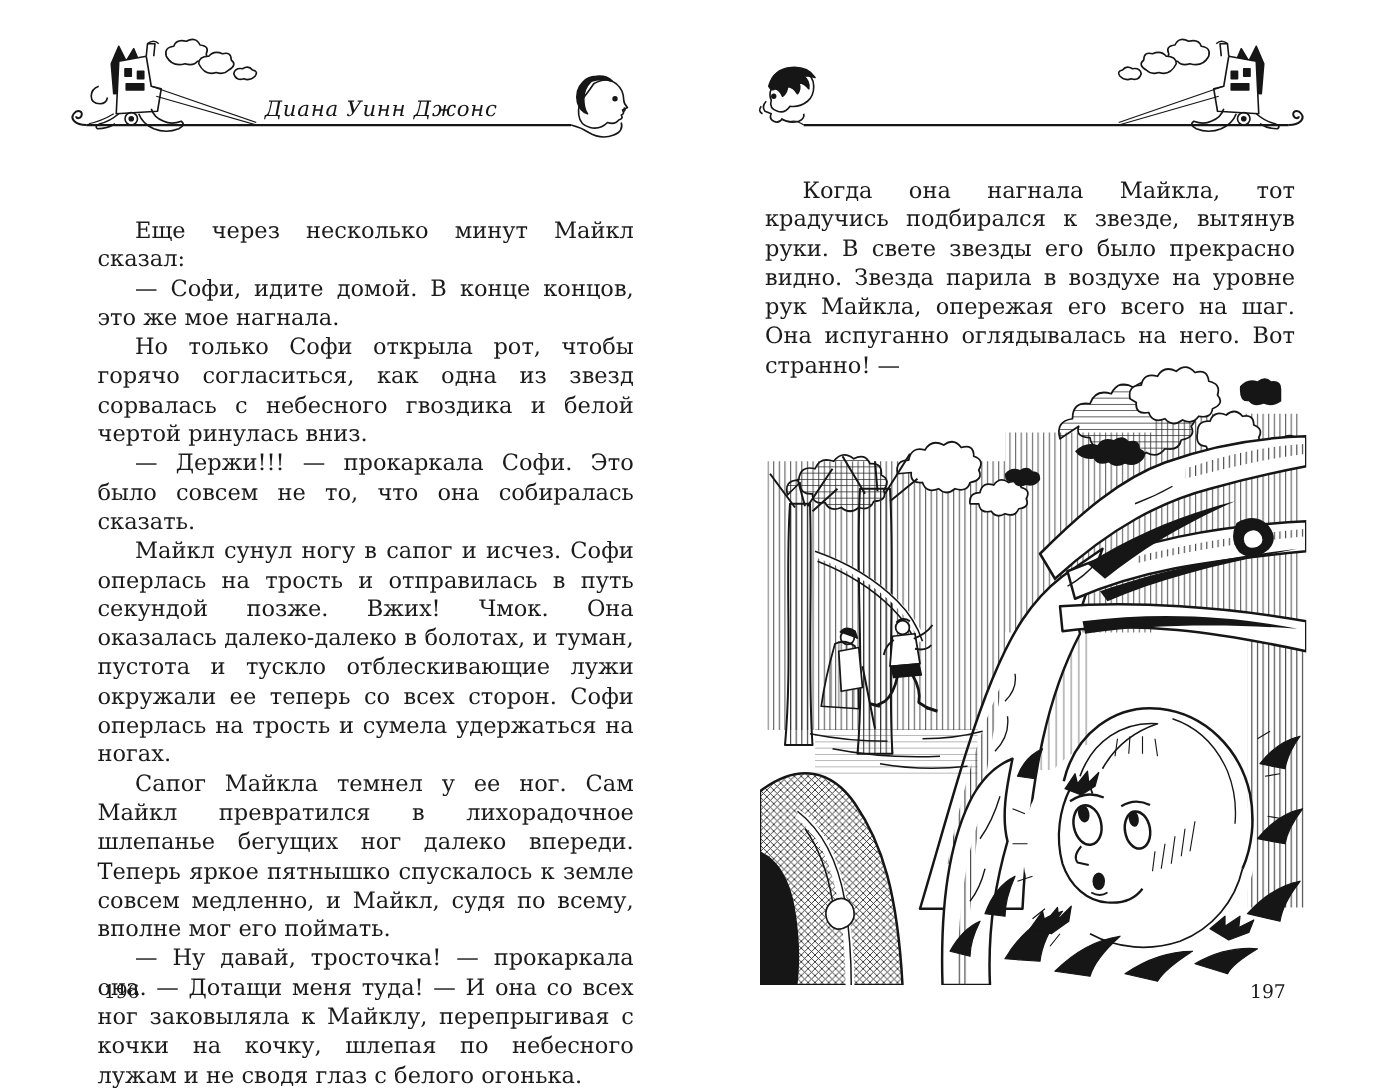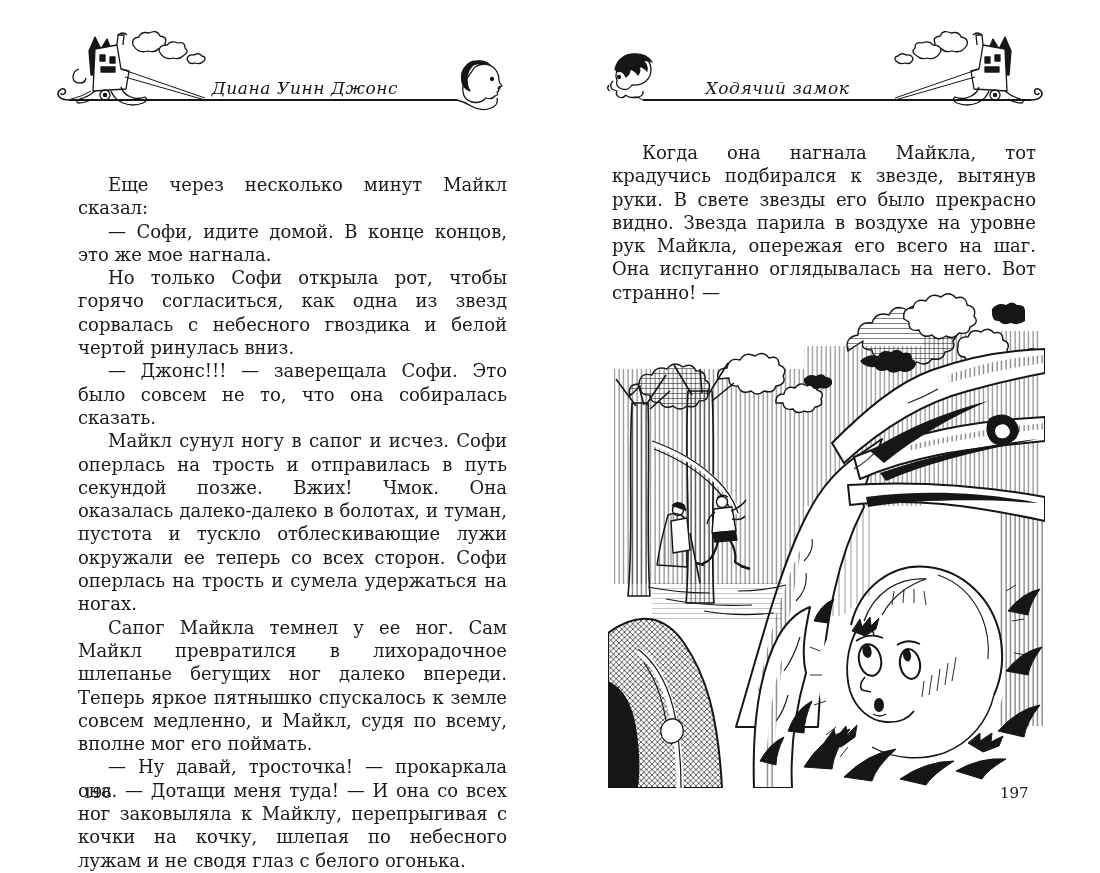--- a/index.html
+++ b/index.html
@@ -66,21 +66,21 @@
       <path d="M444,57 q2,2 0,3"></path>
     </g>
   </svg>
 
   <div class="running-head" style="left:200px;width:210px;">Диана Уинн Джонс</div>
 
   <div class="text-block" style="left:78px;width:429px;margin-top:48px;">
       <p>Еще через несколько минут Майкл сказал:</p>
       <p>— Софи, идите домой. В конце концов, это же мое нагнала.</p>
       <p>Но только Софи открыла рот, чтобы горячо согласиться, как одна из звезд сорвалась с небесного гвоздика и белой чертой ринулась вниз.</p>
-      <p>— Джонс!!! — заверещала Софи. Это было совсем не то, что она собиралась сказать.</p>
+      <p>— Держи!!! — прокаркала Софи. Это было совсем не то, что она собиралась сказать.</p>
       <p>Майкл сунул ногу в сапог и исчез. Софи оперлась на трость и отправилась в путь секундой позже. Вжих! Чмок. Она оказалась далеко-далеко в болотах, и туман, пустота и тускло отблескивающие лужи окружали ее теперь со всех сторон. Софи оперлась на трость и сумела удержаться на ногах.</p>
       <p>Сапог Майкла темнел у ее ног. Сам Майкл превратился в лихорадочное шлепанье бегущих ног далеко впереди. Теперь яркое пятнышко спускалось к земле совсем медленно, и Майкл, судя по всему, вполне мог его поймать.</p>
       <p>— Ну давай, тросточка! — прокаркала она. — Дотащи меня туда! — И она со всех ног заковыляла к Майклу, перепрыгивая с кочки на кочку, шлепая по небесного лужам и не сводя глаз с белого огонька.</p>
     </div>
 
   <div class="page-number" style="left:83px;">196</div>
 </section>
 
 <section class="page right">
 
@@ -113,21 +113,20 @@
       <circle cx="50" cy="66" r="5"></circle>
       <circle cx="50" cy="66" r="1.6" fill="#161616"></circle>
       <path d="M78,16 q-2,-7 6,-8 q2,-6 10,-4 q8,-4 11,3 q8,1 5,7 q2,6 -7,6 q-3,4 -10,2 q-10,3 -15,-6 Z" fill="#fff"></path>
       <path d="M104,22 q0,-6 8,-6 q4,-5 11,-2 q7,-2 7,5 q5,4 -2,8 q-4,4 -10,2 q-9,3 -14,-7 Z" fill="#fff"></path>
       <path d="M132,30 q1,-5 7,-4 q5,-3 8,1 q5,1 2,5 q-4,4 -9,2 q-6,2 -8,-4 Z" fill="#fff"></path>
       <path d="M66,40 L150,69" stroke-width="1"></path>
       <path d="M70,48 L150,71" stroke-width="1"></path>
     </g>
   </svg>
 
-  <div class="running-head" style="left:115px;width:225px;">Ходячий замок</div>
 
   <div class="text-block" style="left:62px;width:424px;margin-top:16px;">
       <p>Когда она нагнала Майкла, тот крадучись подбирался к звезде, вытянув руки. В свете звезды его было прекрасно видно. Звезда парила в воздухе на уровне рук Майкла, опережая его всего на шаг. Она испуганно оглядывалась на него. Вот странно! —</p>
     </div>
 
   <svg class="illustration" style="left:58px;top:287px" width="437" height="497" viewBox="0 0 437 497">
     <defs>
       <pattern id="vh" width="4.5" height="4.5" patternUnits="userSpaceOnUse">
         <path d="M2 0 V4.5" stroke="#2a2a2a" stroke-width="0.8"></path>
       </pattern>

